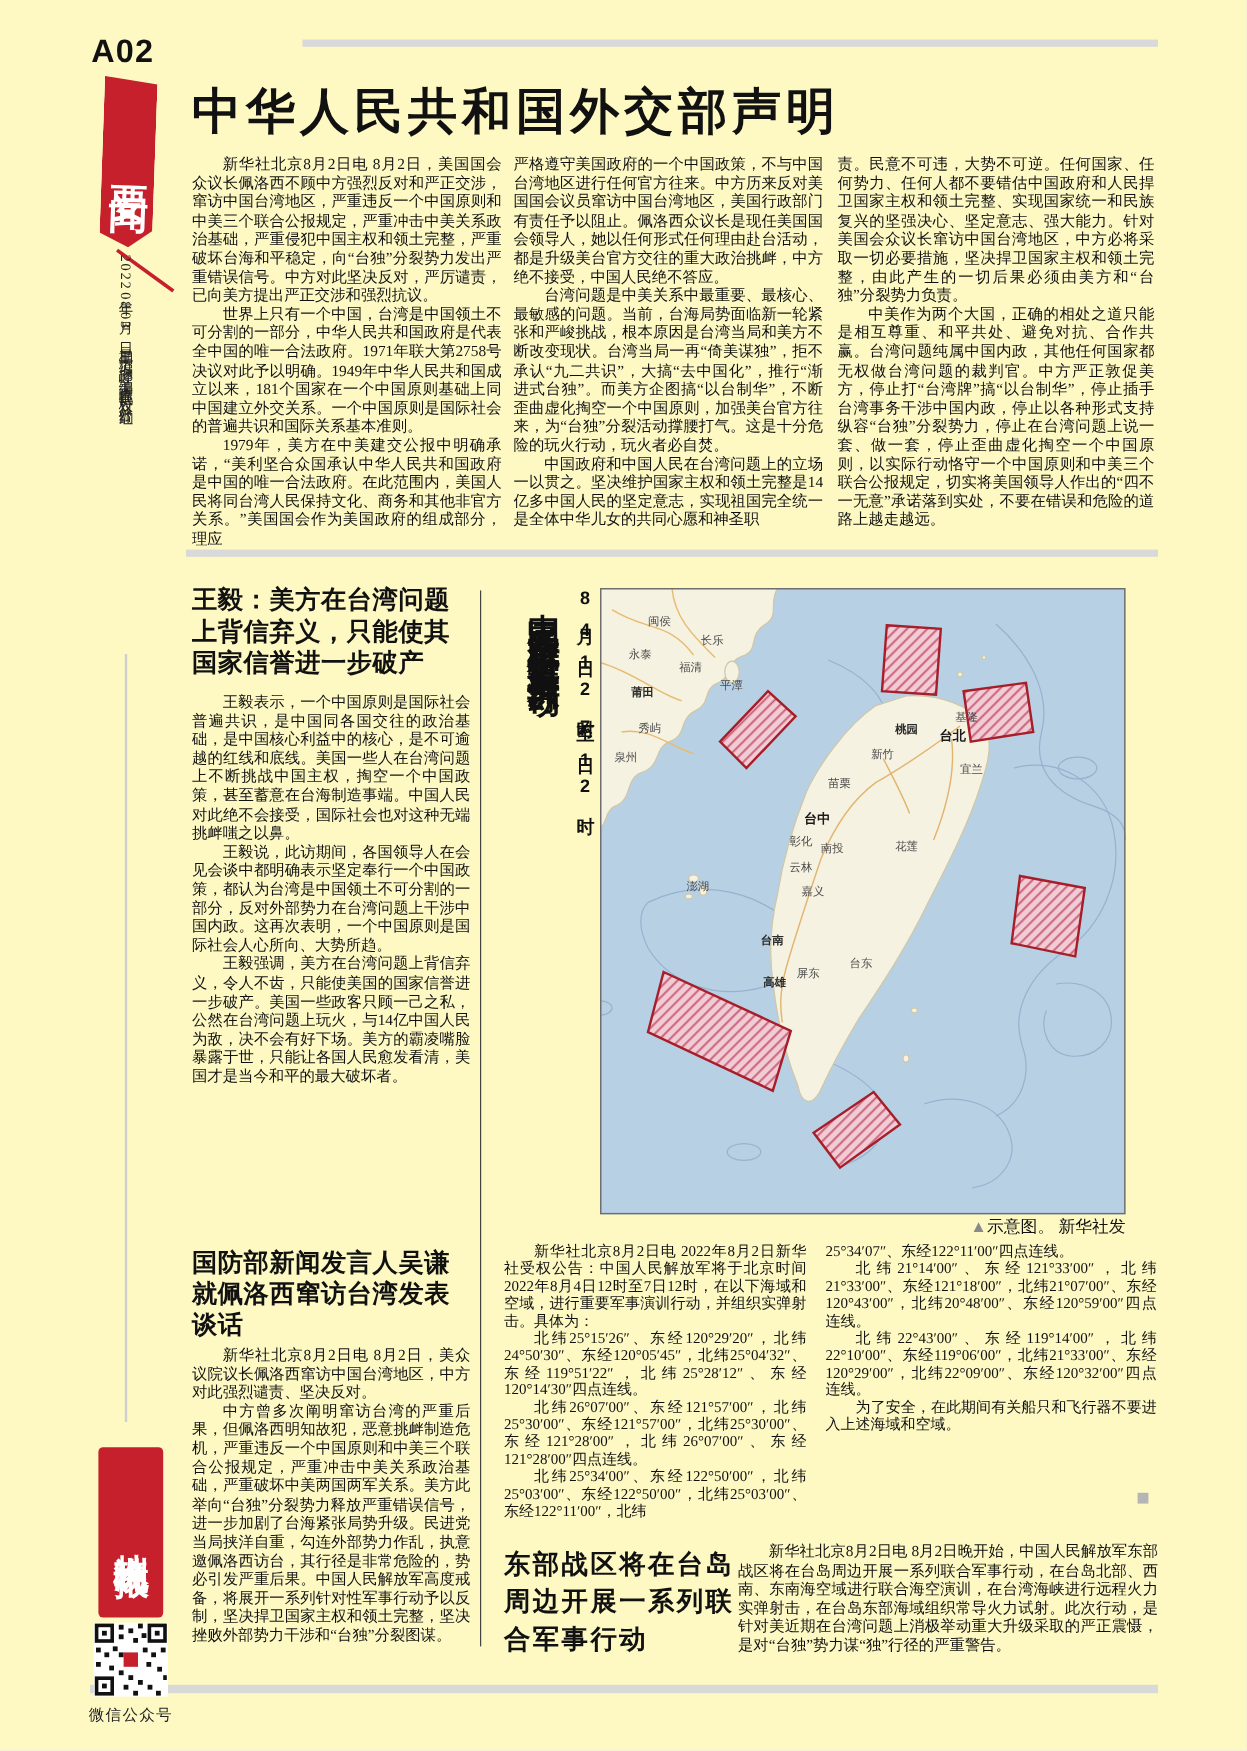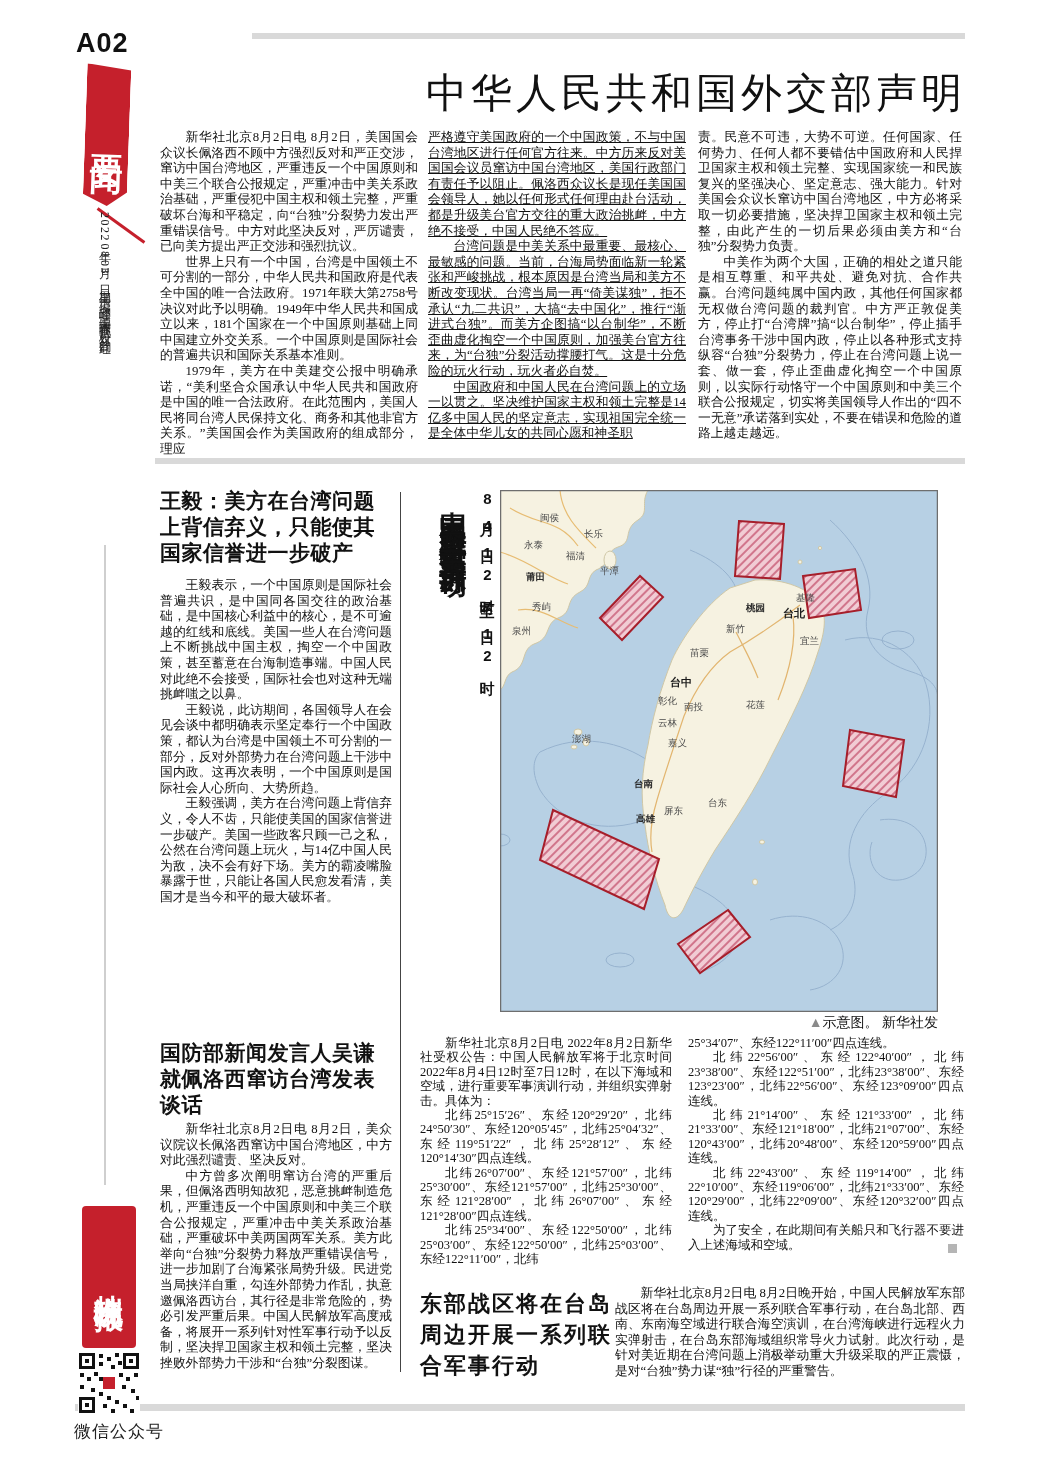--- a/index.html
+++ b/index.html
@@ -1,36 +1,36 @@
 <!DOCTYPE html>
 <html><head>
 <meta charset="utf-8">
 <style>
   html,body{margin:0;padding:0;background:#e8e8e8;}
-  #page{position:relative;width:1039px;height:1459px;background:#ffffff;overflow:hidden;
+  #page{position:relative;width:1039px;height:1459px;background:#fef9c3;overflow:hidden;
         font-family:"Liberation Serif",serif;color:#111;}
   .abs{position:absolute;}
   .sans{font-family:"Liberation Sans",sans-serif;}
   .band{background:#d9d9d9;}
   
   .pageno{left:76px;top:28px;font-size:27px;font-weight:bold;letter-spacing:1px;}
   .ribbon{left:85px;top:64px;width:44px;height:142px;background:#c5202c;color:#fff;
           display:flex;align-items:center;justify-content:center;
           clip-path:polygon(0 0,100% 4%,100% 90%,55% 100%,0 92%);transform:rotate(2deg);}
   .ribbon span{writing-mode:vertical-rl;text-orientation:upright;font-size:33px;font-weight:900;letter-spacing:6px;}
   .ribbon-tail{left:92px;top:224px;width:58px;height:3px;background:#c5202c;transform:rotate(36deg);}
   .edition{left:96px;top:212px;height:300px;writing-mode:vertical-rl;font-size:12px;color:#222;letter-spacing:1.5px;}
   .rail-line{left:104px;top:545px;width:2px;height:640px;background:#cfcfcf;}
   .masthead{left:82px;top:1206px;width:54px;height:142px;background:#c5202c;border-radius:4px;
             display:flex;align-items:center;justify-content:center;color:#fff;}
   .masthead span{writing-mode:vertical-rl;text-orientation:upright;font-size:29px;font-weight:900;letter-spacing:3px;}
   .qr{left:78px;top:1352px;}
-  .qr-caption{left:74px;top:1420px;font-size:17px;letter-spacing:1px;color:#222;}
-  
-  .headline{left:160px;top:66px;width:806px;text-align:right;font-size:41px;font-weight:400;letter-spacing:4px;}
+  .qr-caption{left:74px;top:1420px;font-size:13px;letter-spacing:1px;color:#222;}
+  
+  .headline{left:160px;top:66px;width:806px;text-align:left;font-size:41px;font-weight:700;letter-spacing:4px;}
   .col{ text-align:justify;font-size:12.8px;line-height:15.6px;overflow:hidden;}
   .col p{margin:0;text-indent:2em;}
   .col p.cont{text-indent:0;}
   .lead-col{top:130px;height:336px;}
   
   .subtitle{font-size:21px;font-weight:900;line-height:26px;letter-spacing:0.5px;font-family:"Liberation Sans",sans-serif;}
   .vrule{left:400px;top:492px;width:1px;height:880px;background:#444;}
   
   .drill-head{left:424px;top:490px;width:72px;height:524px;writing-mode:vertical-rl;}
   .drill-kicker{display:block;font-size:15px;font-weight:bold;letter-spacing:5px;text-orientation:upright;
@@ -111,21 +111,21 @@
     </svg>
   </div>
   <div class="abs qr-caption">微信公众号</div>
 
   <h1 class="abs headline sans" style="margin:0;">中华人民共和国外交部声明</h1>
   <div class="abs col lead-col" style="left:160px;width:258px;">
     <p>新华社北京8月2日电 8月2日，美国国会众议长佩洛西不顾中方强烈反对和严正交涉，窜访中国台湾地区，严重违反一个中国原则和中美三个联合公报规定，严重冲击中美关系政治基础，严重侵犯中国主权和领土完整，严重破坏台海和平稳定，向“台独”分裂势力发出严重错误信号。中方对此坚决反对，严厉谴责，已向美方提出严正交涉和强烈抗议。</p>
     <p>世界上只有一个中国，台湾是中国领土不可分割的一部分，中华人民共和国政府是代表全中国的唯一合法政府。1971年联大第2758号决议对此予以明确。1949年中华人民共和国成立以来，181个国家在一个中国原则基础上同中国建立外交关系。一个中国原则是国际社会的普遍共识和国际关系基本准则。</p>
     <p>1979年，美方在中美建交公报中明确承诺，“美利坚合众国承认中华人民共和国政府是中国的唯一合法政府。在此范围内，美国人民将同台湾人民保持文化、商务和其他非官方关系。”美国国会作为美国政府的组成部分，理应</p>
   </div>
-  <div class="abs col lead-col" style="left:428px;width:258px;text-decoration:underline;">
+  <div class="abs col lead-col" style="left:428px;width:258px;">
     <p class="cont">严格遵守美国政府的一个中国政策，不与中国台湾地区进行任何官方往来。中方历来反对美国国会议员窜访中国台湾地区，美国行政部门有责任予以阻止。佩洛西众议长是现任美国国会领导人，她以任何形式任何理由赴台活动，都是升级美台官方交往的重大政治挑衅，中方绝不接受，中国人民绝不答应。</p>
     <p>台湾问题是中美关系中最重要、最核心、最敏感的问题。当前，台海局势面临新一轮紧张和严峻挑战，根本原因是台湾当局和美方不断改变现状。台湾当局一再“倚美谋独”，拒不承认“九二共识”，大搞“去中国化”，推行“渐进式台独”。而美方企图搞“以台制华”，不断歪曲虚化掏空一个中国原则，加强美台官方往来，为“台独”分裂活动撑腰打气。这是十分危险的玩火行动，玩火者必自焚。</p>
     <p>中国政府和中国人民在台湾问题上的立场一以贯之。坚决维护国家主权和领土完整是14亿多中国人民的坚定意志，实现祖国完全统一是全体中华儿女的共同心愿和神圣职</p>
   </div>
   <div class="abs col lead-col" style="left:698px;width:264px;">
     <p class="cont">责。民意不可违，大势不可逆。任何国家、任何势力、任何人都不要错估中国政府和人民捍卫国家主权和领土完整、实现国家统一和民族复兴的坚强决心、坚定意志、强大能力。针对美国会众议长窜访中国台湾地区，中方必将采取一切必要措施，坚决捍卫国家主权和领土完整，由此产生的一切后果必须由美方和“台独”分裂势力负责。</p>
     <p>中美作为两个大国，正确的相处之道只能是相互尊重、和平共处、避免对抗、合作共赢。台湾问题纯属中国内政，其他任何国家都无权做台湾问题的裁判官。中方严正敦促美方，停止打“台湾牌”搞“以台制华”，停止插手台湾事务干涉中国内政，停止以各种形式支持纵容“台独”分裂势力，停止在台湾问题上说一套、做一套，停止歪曲虚化掏空一个中国原则，以实际行动恪守一个中国原则和中美三个联合公报规定，切实将美国领导人作出的“四不一无意”承诺落到实处，不要在错误和危险的道路上越走越远。</p>
   </div>
 
   <h2 class="abs subtitle" style="left:160px;top:488px;width:236px;margin:0;">王毅：美方在台湾问题上背信弃义，只能使其国家信誉进一步破产</h2>
@@ -243,21 +243,20 @@
   </div>
 
   <div class="abs col coord-col" style="left:420px;width:252px;">
     <p>新华社北京8月2日电 2022年8月2日新华社受权公告：中国人民解放军将于北京时间2022年8月4日12时至7日12时，在以下海域和空域，进行重要军事演训行动，并组织实弹射击。具体为：</p>
     <p>北纬25°15′26″、东经120°29′20″，北纬24°50′30″、东经120°05′45″，北纬25°04′32″、东经119°51′22″，北纬25°28′12″、东经120°14′30″四点连线。</p>
     <p>北纬26°07′00″、东经121°57′00″，北纬25°30′00″、东经121°57′00″，北纬25°30′00″、东经121°28′00″，北纬26°07′00″、东经121°28′00″四点连线。</p>
     <p>北纬25°34′00″、东经122°50′00″，北纬25°03′00″、东经122°50′00″，北纬25°03′00″、东经122°11′00″，北纬</p>
   </div>
   <div class="abs col coord-col" style="left:688px;width:276px;">
     <p class="cont">25°34′07″、东经122°11′00″四点连线。</p>
-    <p>北纬22°56′00″、东经122°40′00″，北纬23°38′00″、东经122°51′00″，北纬23°38′00″、东经123°23′00″，北纬22°56′00″、东经123°09′00″四点连线。</p>
     <p>北纬21°14′00″、东经121°33′00″，北纬21°33′00″、东经121°18′00″，北纬21°07′00″、东经120°43′00″，北纬20°48′00″、东经120°59′00″四点连线。</p>
     <p>北纬22°43′00″、东经119°14′00″，北纬22°10′00″、东经119°06′00″，北纬21°33′00″、东经120°29′00″，北纬22°09′00″、东经120°32′00″四点连线。</p>
     <p>为了安全，在此期间有关船只和飞行器不要进入上述海域和空域。</p>
   </div>
   <div class="abs endmark"></div>
 
   <h2 class="abs bottom-title" style="margin:0;">东部战区将在台岛周边开展一系列联合军事行动</h2>
   <div class="abs col bottom-body">
     <p>新华社北京8月2日电 8月2日晚开始，中国人民解放军东部战区将在台岛周边开展一系列联合军事行动，在台岛北部、西南、东南海空域进行联合海空演训，在台湾海峡进行远程火力实弹射击，在台岛东部海域组织常导火力试射。此次行动，是针对美近期在台湾问题上消极举动重大升级采取的严正震慑，是对“台独”势力谋“独”行径的严重警告。</p>
   </div>

